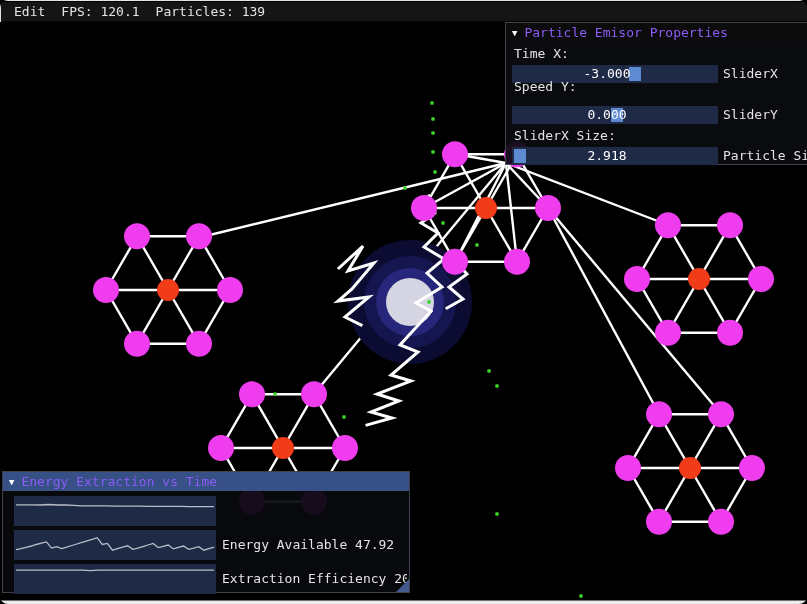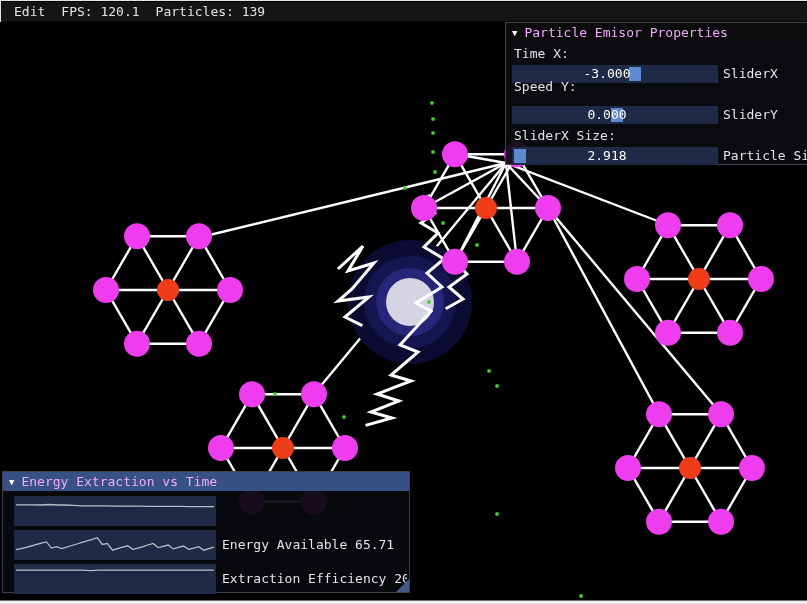--- a/index.html
+++ b/index.html
@@ -1,33 +1,33 @@
 <!DOCTYPE html>
 <html><head>
 <meta charset="utf-8">
 <style>
   html,body{margin:0;padding:0;background:#000;}
   .app{position:relative;width:807px;height:604px;background:#000;overflow:hidden;
-       font-family:"DejaVu Sans Mono",monospace;font-size:13px;color:#e4e4e4;}
+       font-family:"DejaVu Sans Mono",monospace;font-size:13px;color:#e4e4e4;border-radius:8px;}
   
   .frame-top{position:absolute;top:0;left:0;right:0;height:1px;background:#e3e3e3;}
   .frame-left{position:absolute;top:0;left:0;width:1px;height:22px;background:#e3e3e3;}
   .frame-bottom{position:absolute;bottom:0;left:0;right:0;height:3px;background:#ededed;border-top:1px solid #6f6f6f;}
   
   .menubar{position:absolute;top:2px;left:1px;right:0;height:19px;background:#151515;
            display:flex;align-items:center;gap:0;border-bottom:1px solid #060606;}
   .menubar .mi{padding:0 8px;white-space:pre;}
   .menubar .mi:first-child{margin-left:5px;}
   
   #scene{position:absolute;top:0;left:0;}
   
   .panel{position:absolute;border:1px solid rgba(132,132,155,0.45);box-sizing:border-box;}
   .titlebar{height:19px;display:flex;align-items:center;white-space:pre;overflow:hidden;}
   .titlebar .arrow{font-size:9px;margin:0 7px 0 6px;color:#fff;}
-  .titlebar .ttl{color:#f0abfc;}
+  .titlebar .ttl{color:#8b5cf6;}
   .emitter-panel{left:505px;top:22px;width:330px;height:143px;background:rgba(11,12,16,0.92);}
   .emitter-panel .titlebar{background:rgba(12,12,12,0.96);}
   .energy-panel{left:2px;top:471px;width:408px;height:122px;background:rgba(8,10,14,0.94);}
   .energy-panel .titlebar{background:rgba(62,90,150,0.88);}
   .panel-body{position:relative;}
   
   .field-label{position:absolute;left:8px;white-space:pre;}
   .slider{position:absolute;left:6px;width:206px;height:18px;background:#1f2a47;}
   .grab{position:absolute;top:2px;width:12px;height:14px;background:#5e8ad2;}
   .slider-value{position:absolute;left:0;right:16px;top:0;text-align:center;line-height:18px;color:#fff;}
@@ -219,21 +219,21 @@
     <div class="panel-body">
       <div class="plot-row" style="top:5px">
         <svg class="plot" viewBox="0 0 202 30">
             <polyline points="2.0,8.8 10.3,8.8 18.5,8.8 26.8,9.0 35.0,8.5 43.3,9.0 51.5,9.0 59.8,9.3 68.0,9.8 76.3,9.8 84.5,9.8 92.8,9.8 101.0,10.1 109.2,10.1 117.5,10.1 125.8,10.1 134.0,10.3 142.3,10.3 150.5,10.3 158.8,10.3 167.0,10.3 175.3,10.6 183.5,10.6 191.8,10.6 200.0,10.6" fill="none" stroke="#b9bdc9" stroke-width="1.3"></polyline>
           </svg>
       </div>
       <div class="plot-row" style="top:39px">
         <svg class="plot" viewBox="0 0 202 30">
             <polyline points="2.0,19.7 7.1,18.6 12.2,17.3 17.2,16.0 22.3,14.5 27.4,13.2 32.5,11.9 37.5,18.1 42.6,16.6 47.7,18.6 52.8,17.1 57.8,15.5 62.9,14.0 68.0,12.4 73.1,10.8 78.2,9.3 83.2,7.7 88.3,14.5 93.4,13.4 98.5,20.2 103.5,18.6 108.6,17.1 113.7,15.8 118.8,19.4 123.8,18.1 128.9,16.6 134.0,15.0 139.1,13.4 144.2,17.6 149.2,16.3 154.3,15.0 159.4,18.9 164.5,17.3 169.5,16.0 174.6,19.4 179.7,18.1 184.8,16.6 189.8,20.2 194.9,18.6 200.0,17.1" fill="none" stroke="#b9bdc9" stroke-width="1.3"></polyline>
           </svg>
-        <span class="plot-label">Energy Available 65.71</span>
+        <span class="plot-label">Energy Available 47.92</span>
       </div>
       <div class="plot-row" style="top:73px">
         <svg class="plot" viewBox="0 0 202 30">
             <polyline points="2.0,6.2 10.3,6.2 18.5,6.2 26.8,6.2 35.0,6.2 43.3,6.2 51.5,6.2 59.8,6.2 68.0,6.2 76.3,6.7 84.5,6.2 92.8,6.2 101.0,6.2 109.2,6.2 117.5,6.2 125.8,6.2 134.0,6.2 142.3,6.2 150.5,6.2 158.8,6.2 167.0,6.2 175.3,6.2 183.5,6.2 191.8,6.2 200.0,6.2" fill="none" stroke="#b9bdc9" stroke-width="1.3"></polyline>
           </svg>
         <span class="plot-label">Extraction Efficiency 201.4</span>
       </div>
     </div>
     <div class="resize-grip"></div>
   </div>

